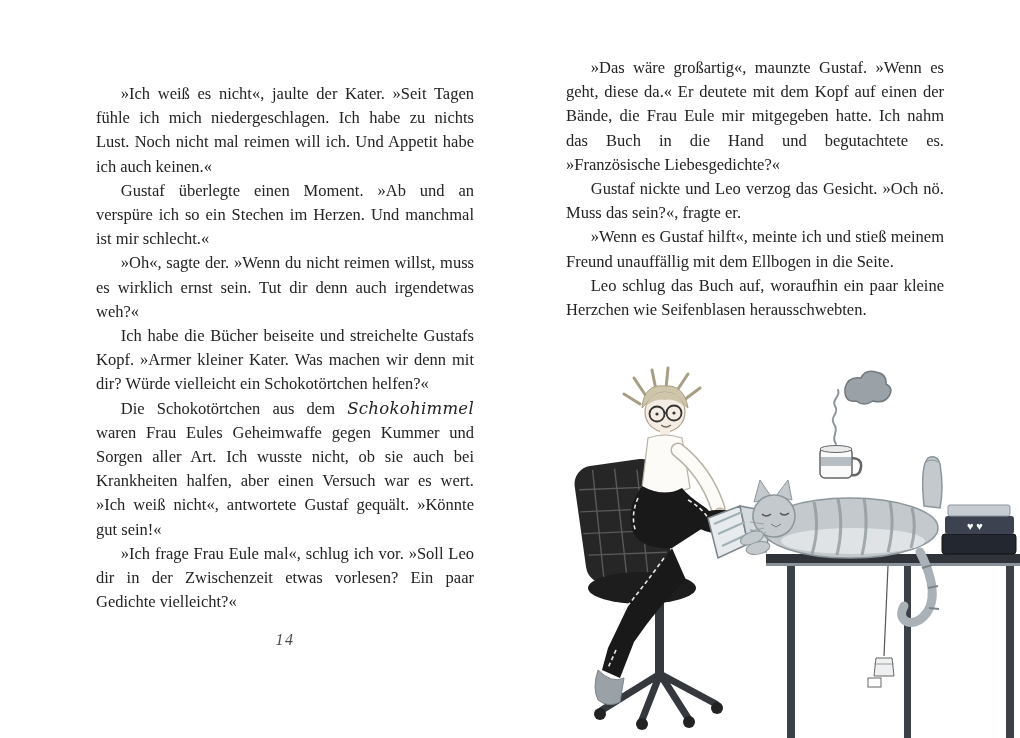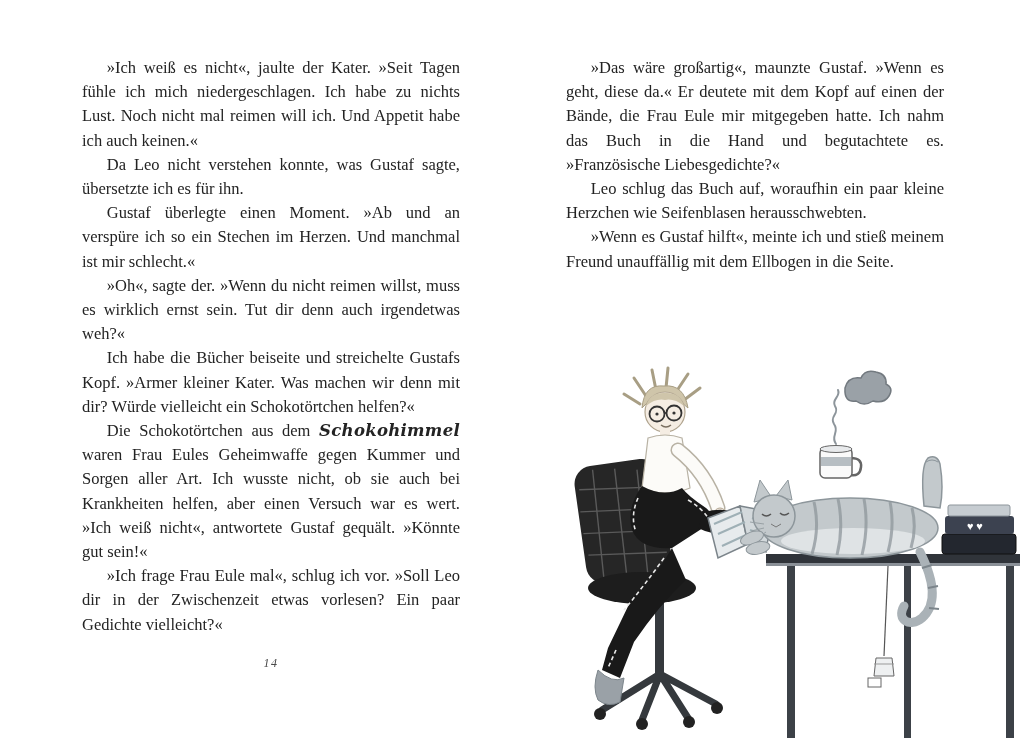--- a/index.html
+++ b/index.html
@@ -4,60 +4,60 @@
 <style>
   * { margin:0; padding:0; box-sizing:border-box; }
   html, body { width:1020px; height:738px; background:#ffffff; overflow:hidden; }
   body { font-family:"Liberation Serif", serif; color:#232323; position:relative; }
 
   .page {
     position:absolute; top:56px; width:378px;
     font-size:16.5px; line-height:24.2px; text-align:justify;
     hyphens:auto; -webkit-hyphens:auto;
   }
-  .left-page  { left:82px; }
+  .left-page  { left:96px;margin-top:26px; }
   .right-page { left:566px; }
 
   .para { text-indent:1.5em; }
 
   .script-word {
     font-family:"DejaVu Serif", serif;
-    font-style:italic; font-weight:bold; letter-spacing:.3px;
+    font-style:italic; font-weight:normal; letter-spacing:.3px;
   }
 
   .page-number {
     text-align:center; text-indent:0; margin-top:14px;
-    font-style:italic; font-size:12px; color:#4a4a4a; letter-spacing:1.5px;
+    font-style:italic; font-size:16px; color:#4a4a4a; letter-spacing:1.5px;
   }
 
   .illustration-wrap {
     position:absolute; left:568px; top:366px; width:452px; height:372px;
   }
   .illustration-wrap svg { width:100%; height:100%; display:block; }
 </style>
 </head>
 <body>
 
 <div class="spread">
 
   <section class="page left-page">
     <p class="para">»Ich weiß es nicht«, jaulte der Kater. »Seit Tagen fühle ich mich niedergeschlagen. Ich habe zu nichts Lust. Noch nicht mal reimen will ich. Und Appetit habe ich auch keinen.«</p>
-    <p class="para">Da Leo nicht verstehen konnte, was Gustaf sagte, übersetzte ich es für ihn.</p>
     <p class="para">Gustaf überlegte einen Moment. »Ab und an verspüre ich so ein Stechen im Herzen. Und manchmal ist mir schlecht.«</p>
     <p class="para">»Oh«, sagte der. »Wenn du nicht reimen willst, muss es wirklich ernst sein. Tut dir denn auch irgendetwas weh?«</p>
     <p class="para">Ich habe die Bücher beiseite und streichelte Gustafs Kopf. »Armer kleiner Kater. Was machen wir denn mit dir? Würde vielleicht ein Schokotörtchen helfen?«</p>
-    <p class="para"><span>Die Schokotörtchen aus dem </span><span class="script-word">Schokohimmel</span><span> waren Frau Eules Geheimwaffe gegen Kummer und Sorgen aller Art. Ich wusste nicht, ob sie auch bei Krankheiten helfen, aber einen Versuch war es wert. »Ich weiß nicht«, antwortete Gustaf gequält. »Könnte gut sein!«</span></p>
+    <p class="para"><span>Die Schokotörtchen aus dem </span><span class="script-word">Schokohimmel</span><span> waren Frau Eules Geheimwaffe gegen Kummer und Sorgen aller Art. Ich wusste nicht, ob sie auch bei Krankheiten halfen, aber einen Versuch war es wert. »Ich weiß nicht«, antwortete Gustaf gequält. »Könnte gut sein!«</span></p>
     <p class="para">»Ich frage Frau Eule mal«, schlug ich vor. »Soll Leo dir in der Zwischenzeit etwas vorlesen? Ein paar Gedichte vielleicht?«</p>
     <div class="page-number">14</div>
   </section>
 
   <section class="page right-page">
     <p class="para">»Das wäre großartig«, maunzte Gustaf. »Wenn es geht, diese da.« Er deutete mit dem Kopf auf einen der Bände, die Frau Eule mir mitgegeben hatte. Ich nahm das Buch in die Hand und begutachtete es. »Französische Liebesgedichte?«</p>
+    <p class="para">Gustaf nickte und Leo verzog das Gesicht. »Och nö. Muss das sein?«, fragte er.</p>
+    <p class="para">»Wenn es Gustaf hilft«, meinte ich und stieß meinem Freund unauffällig mit dem Ellbogen in die Seite.</p>
     <p class="para">Leo schlug das Buch auf, woraufhin ein paar kleine Herzchen wie Seifenblasen herausschwebten.</p>
-    <p class="para">»Wenn es Gustaf hilft«, meinte ich und stieß meinem Freund unauffällig mit dem Ellbogen in die Seite.</p>
   </section>
 
   <figure class="illustration-wrap">
     <svg viewBox="0 0 452 372" xmlns="http://www.w3.org/2000/svg">
 
       <g>
         <path d="M277 22 q3 -12 16 -10 q4 -9 15 -6 q11 2 10 12 q8 4 3 12 q-5 8 -16 5 q-9 6 -17 0 q-12 2 -11 -13 Z" fill="#9aa1a7" stroke="#737a80" stroke-width="1.5"></path>
       </g>
 
       <path d="M268 78 c-6 -8 4 -12 -2 -20 c-5 -8 6 -10 1 -18 c-4 -7 6 -9 3 -16" stroke="#8d959b" fill="none" stroke-width="2" stroke-linecap="round"></path>

